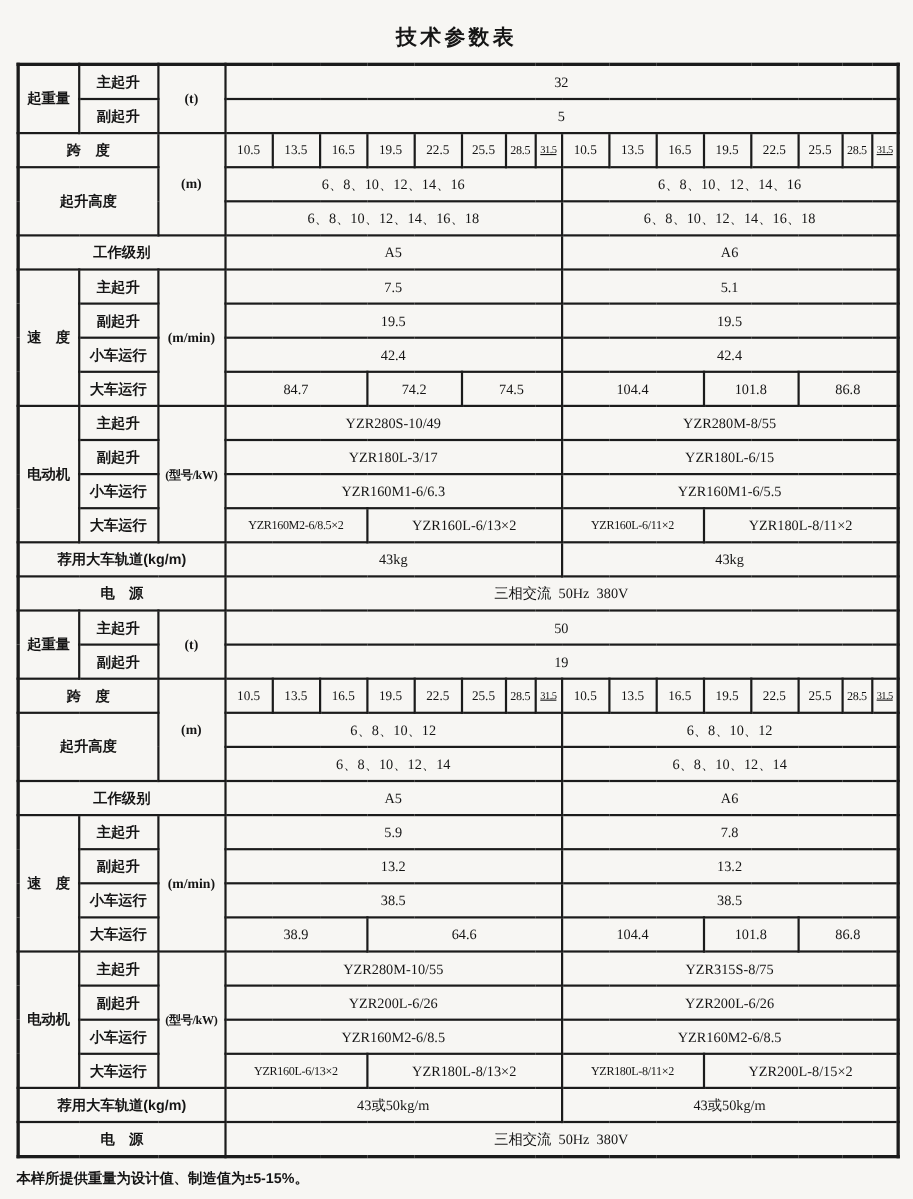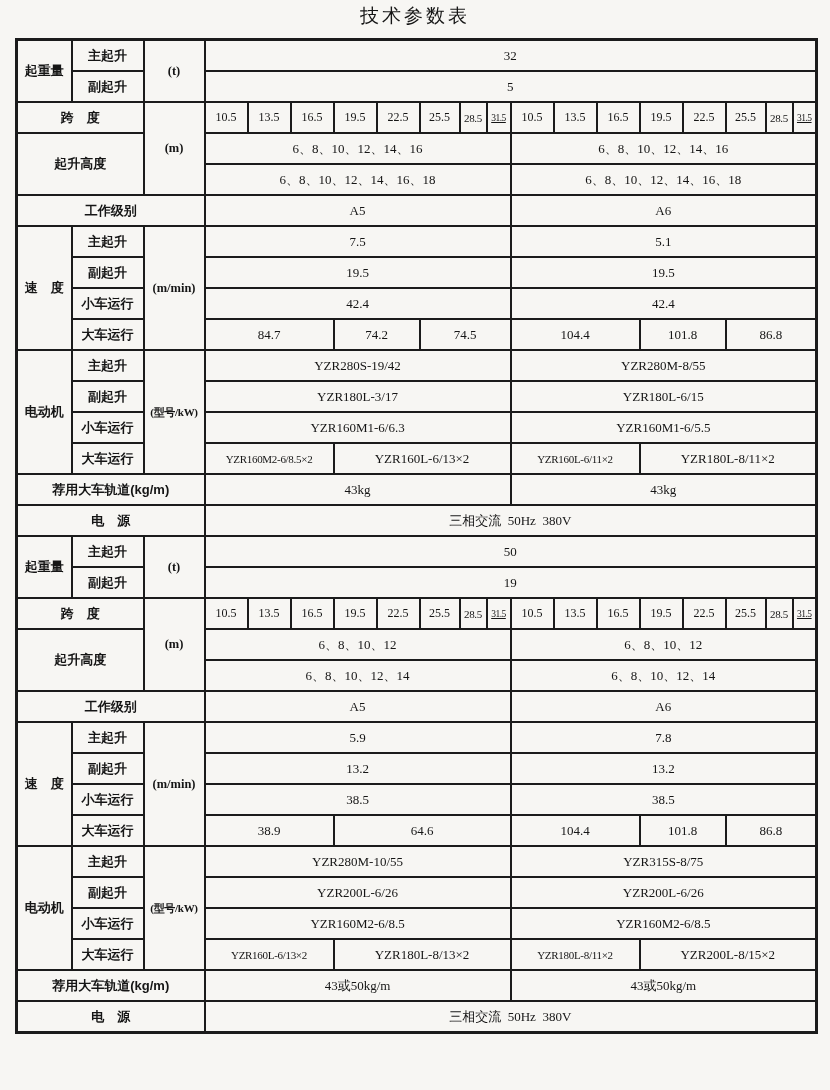--- a/index.html
+++ b/index.html
@@ -7,23 +7,23 @@
     width:830px; height:1090px;
     background:#f7f6f3;
     color:#151515;
     font-family:"Liberation Sans", sans-serif;
     overflow:hidden;
   }
   .page { width:830px; height:1090px; }
   .title {
     text-align:center;
     font-size:19px;
-    font-weight:normal;
+    font-weight:bold;
     letter-spacing:3px;
-    padding-top:4px;
+    padding-top:23px;
     height:34px;
     line-height:24px;
   }
   table.spec {
     border-collapse:collapse;
     table-layout:fixed;
     width:800px;
     margin-left:15px;
     border:3px solid #1b1b1b;
   }
@@ -147,21 +147,21 @@
       <td class="val" colspan="2">74.2</td>
       <td class="val" colspan="3">74.5</td>
       <td class="val" colspan="3">104.4</td>
       <td class="val" colspan="2">101.8</td>
       <td class="val" colspan="3">86.8</td>
     </tr>
     <tr>
       <td class="lab" rowspan="4">电动机</td>
       <td class="lab">主起升</td>
       <td class="unit small" rowspan="4">(型号/kW)</td>
-      <td class="val" colspan="8">YZR280S-19/42</td>
+      <td class="val" colspan="8">YZR280S-10/49</td>
       <td class="val" colspan="8">YZR280M-8/55</td>
     </tr>
     <tr>
       <td class="lab">副起升</td>
       <td class="val" colspan="8">YZR180L-3/17</td>
       <td class="val" colspan="8">YZR180L-6/15</td>
     </tr>
     <tr>
       <td class="lab">小车运行</td>
       <td class="val" colspan="8">YZR160M1-6/6.3</td>
@@ -282,14 +282,15 @@
       <td class="val" colspan="8">43或50kg/m</td>
       <td class="val" colspan="8">43或50kg/m</td>
     </tr>
     <tr>
       <td class="lab" colspan="3">电　源</td>
       <td class="val pre" colspan="16">三相交流  50Hz  380V</td>
     </tr>
   </tbody>
     </table>
 
+  <div class="footnote">本样所提供重量为设计值、制造值为±5-15%。</div>
 
 </div>
 
 </body></html>

